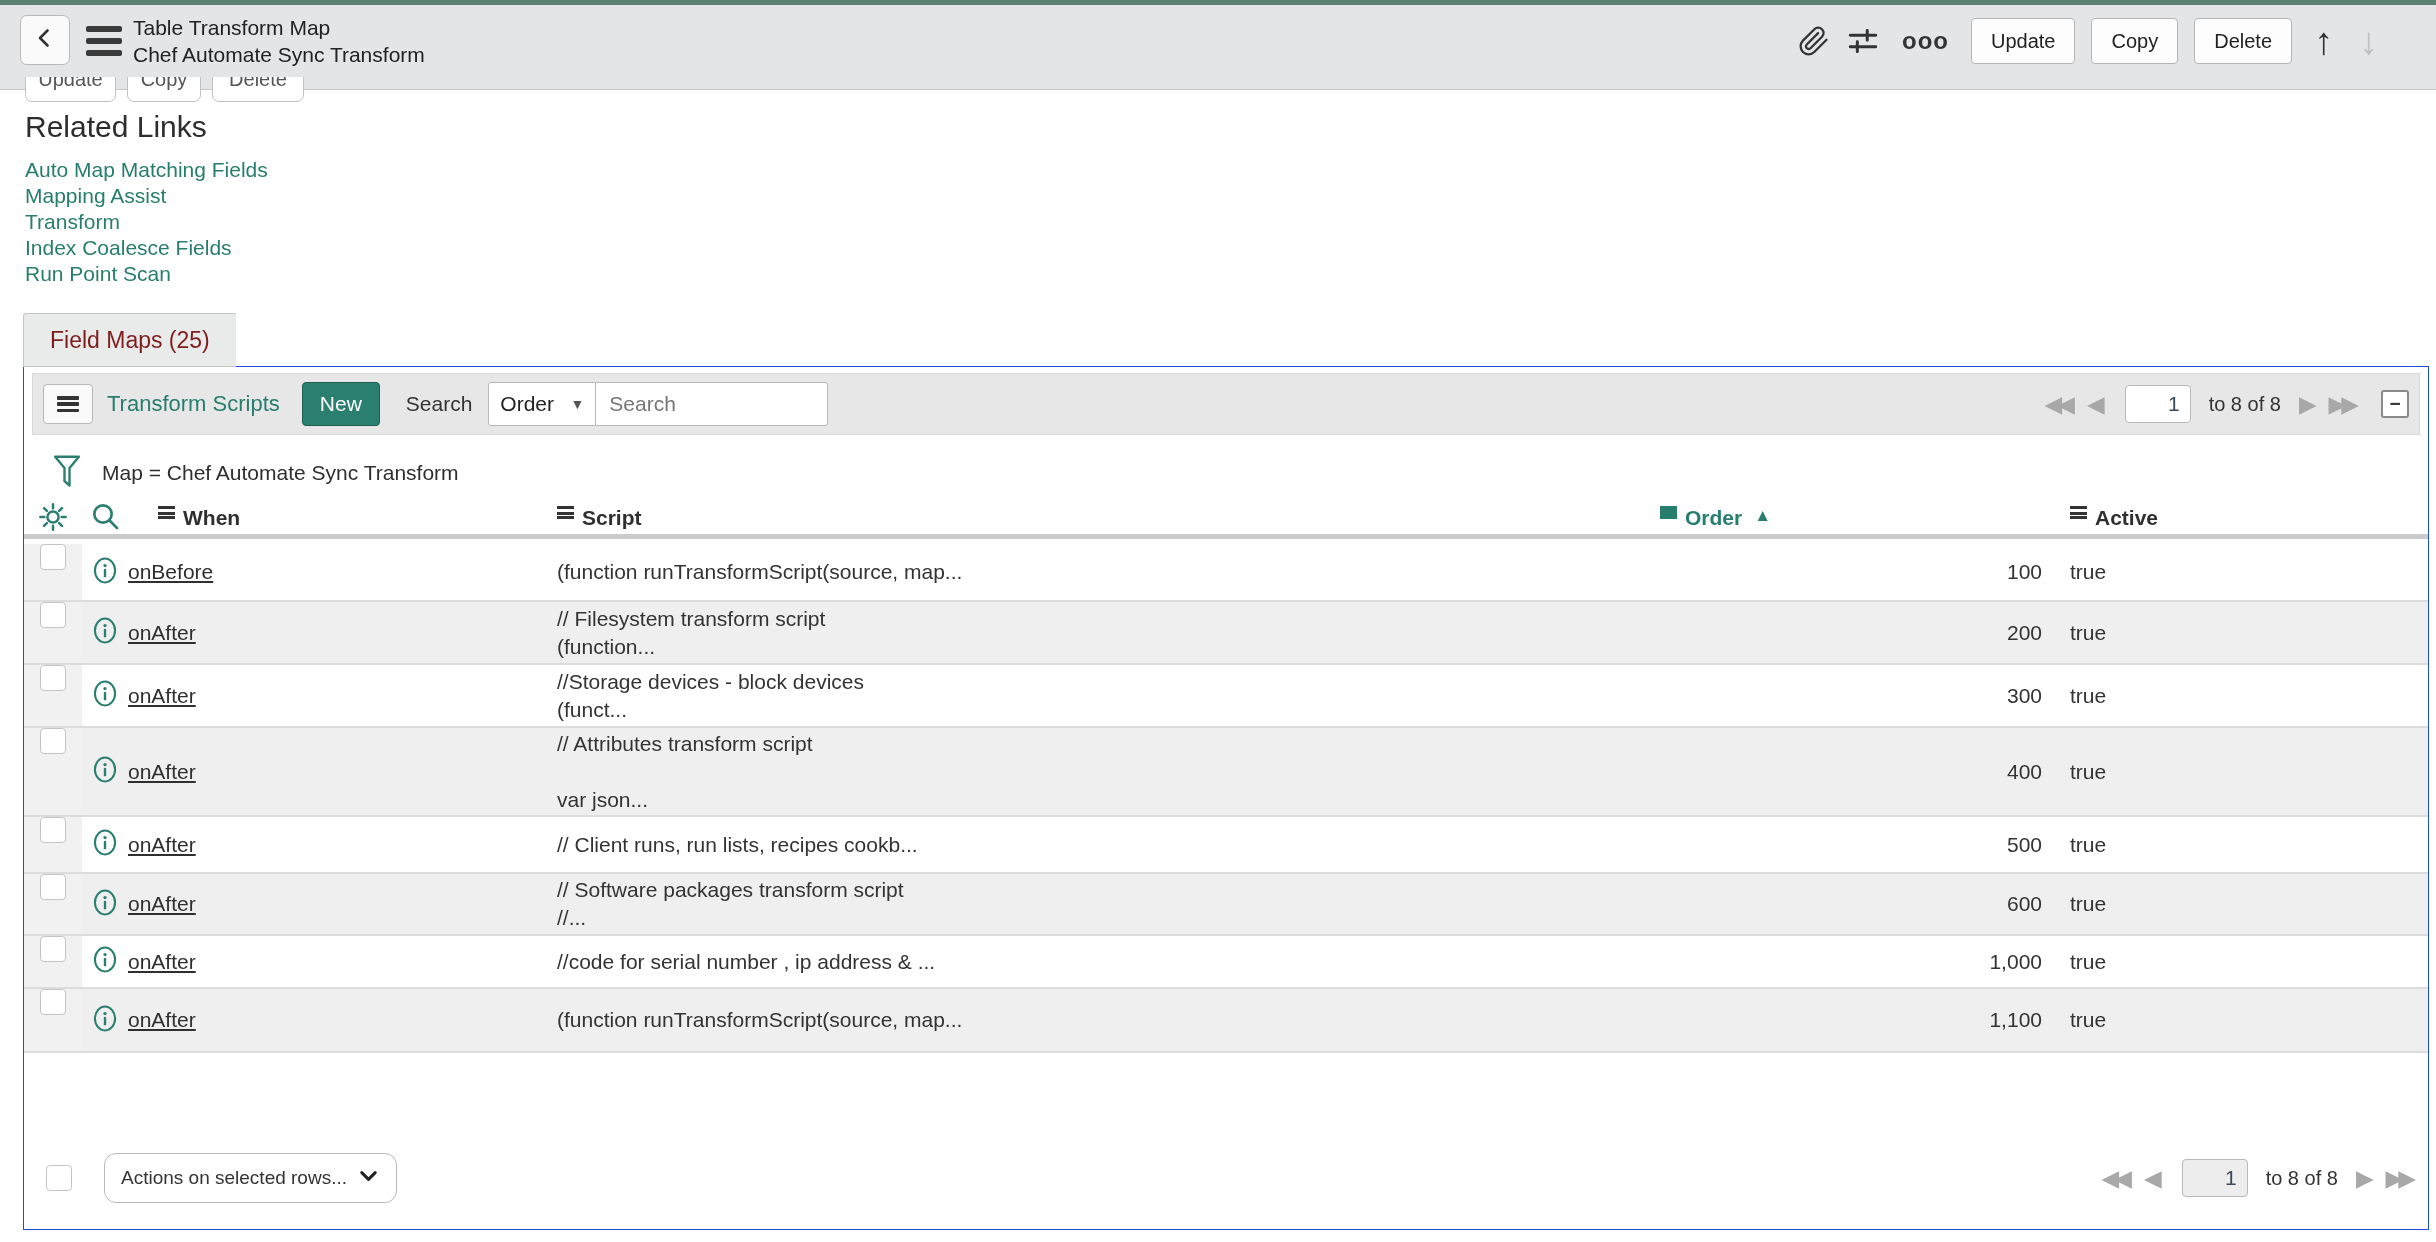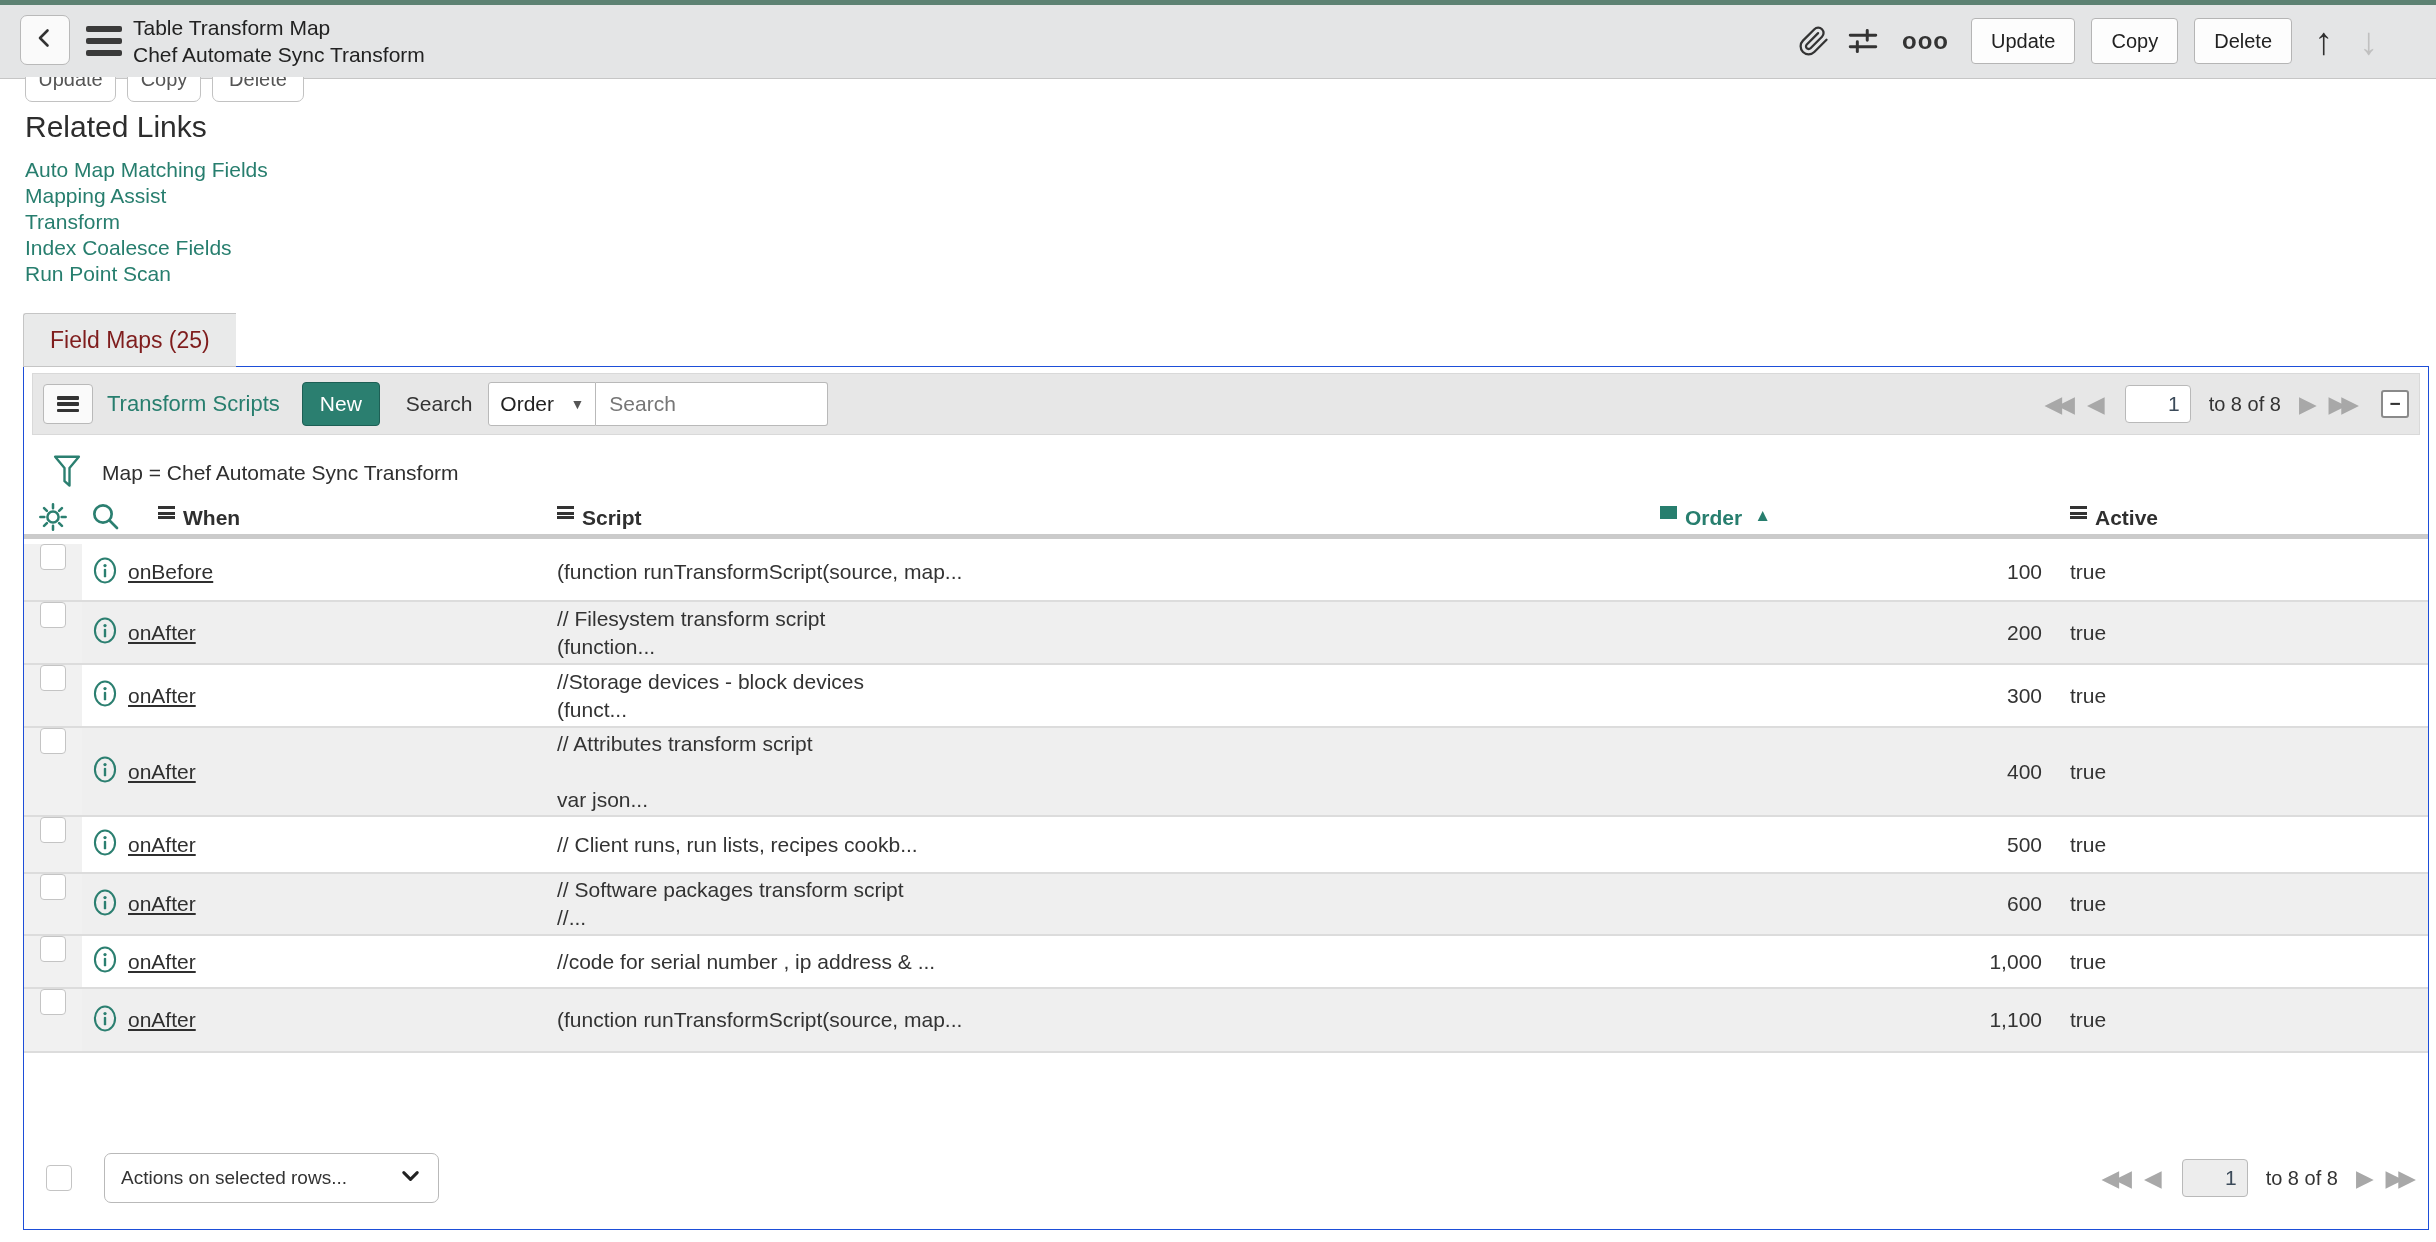--- a/index.html
+++ b/index.html
@@ -3,21 +3,21 @@
 <meta charset="utf-8">
 <style>
   * { margin:0; padding:0; box-sizing:border-box; }
   html,body { width:2436px; height:1242px; }
   body {
     font-family:"Liberation Sans", sans-serif;
     background:#ffffff; color:#2e2e2e; position:relative; overflow:hidden;
   }
   
   .topstrip { position:absolute; top:0; left:0; right:0; height:5px; background:#5d8273; }
-  .appheader { position:absolute; top:5px; left:0; right:0; height:74px; background:#e4e5e6; border-bottom:1px solid #c6c6c6; }
+  .appheader { position:absolute; top:5px; left:0; right:0; height:85px; background:#e4e5e6; border-bottom:1px solid #c6c6c6; }
   .back-btn { position:absolute; left:20px; top:10px; width:50px; height:50px; background:#fafafa; border:1px solid #b9b9b9; border-radius:7px; display:flex; align-items:center; justify-content:center; cursor:pointer; }
   .hamburger { position:absolute; left:86px; top:21px; width:36px; height:30px; display:flex; flex-direction:column; justify-content:space-between; cursor:pointer; }
   .hamburger i { display:block; height:6px; background:#3a3a3a; border-radius:2px; }
   .hdr-title { position:absolute; left:133px; top:9px; font-size:21px; line-height:27px; color:#222; }
   .hdr-right { position:absolute; right:58px; top:12px; height:48px; display:flex; align-items:center; gap:16px; }
   .hicon { display:flex; align-items:center; justify-content:center; cursor:pointer; }
   .more-dots { font-size:24px; font-weight:bold; color:#333; letter-spacing:1px; line-height:20px; margin:0 6px; }
   .hbtn { height:46px; padding:0 19px; background:#fdfdfd; border:1px solid #b5b5b5; border-radius:4px; font-size:20px; color:#222; display:flex; align-items:center; cursor:pointer; }
   .arrow-up { font-size:38px; color:#2f2f2f; font-weight:bold; margin-left:6px; cursor:pointer; }
   .arrow-down { font-size:38px; color:#c0c0c0; font-weight:bold; margin-left:10px; cursor:pointer; }
@@ -79,21 +79,21 @@
   .trow { display:flex; align-items:center; border-bottom:2px solid #dcdcdc; background:#fff; }
   .trow.alt { background:#efefef; }
   .trow .c-check { background:#f1f1f1; }
   .checkbox { width:26px; height:26px; background:#fff; border:1.5px solid #c4c4c4; border-radius:4px; cursor:pointer; display:inline-block; }
   .when-link { font-size:21px; color:#2f2f2f; text-decoration:underline; cursor:pointer; }
   .script-text { font-size:21px; line-height:28px; color:#333; white-space:pre-line; }
   .val { font-size:21px; color:#333; }
   
   .list-footer { position:absolute; top:780px; left:0; right:0; height:62px; display:flex; align-items:center; padding:0 12px; }
   .list-footer .checkbox { margin-left:10px; }
-  .actions-select { margin-left:32px; width:335px; height:50px; border:1px solid #b9b9b9; border-radius:7px; background:#fff; display:flex; align-items:center; justify-content:space-between; padding:0 16px; font-size:19px; color:#333; cursor:pointer; }
+  .actions-select { margin-left:32px; width:293px; height:50px; border:1px solid #b9b9b9; border-radius:12px; background:#fff; display:flex; align-items:center; justify-content:space-between; padding:0 16px; font-size:19px; color:#333; cursor:pointer; }
 </style>
 </head>
 <body>
 
 <div class="topstrip"></div>
 <div class="appheader">
   <div class="back-btn">
     <span>
       <svg width="24" height="24" viewBox="0 0 24 24">
           <path d="M14.5 4.5 L7 12 l7.5 7.5" fill="none" stroke="#333" stroke-width="2.6" stroke-linecap="round" stroke-linejoin="round"></path>

